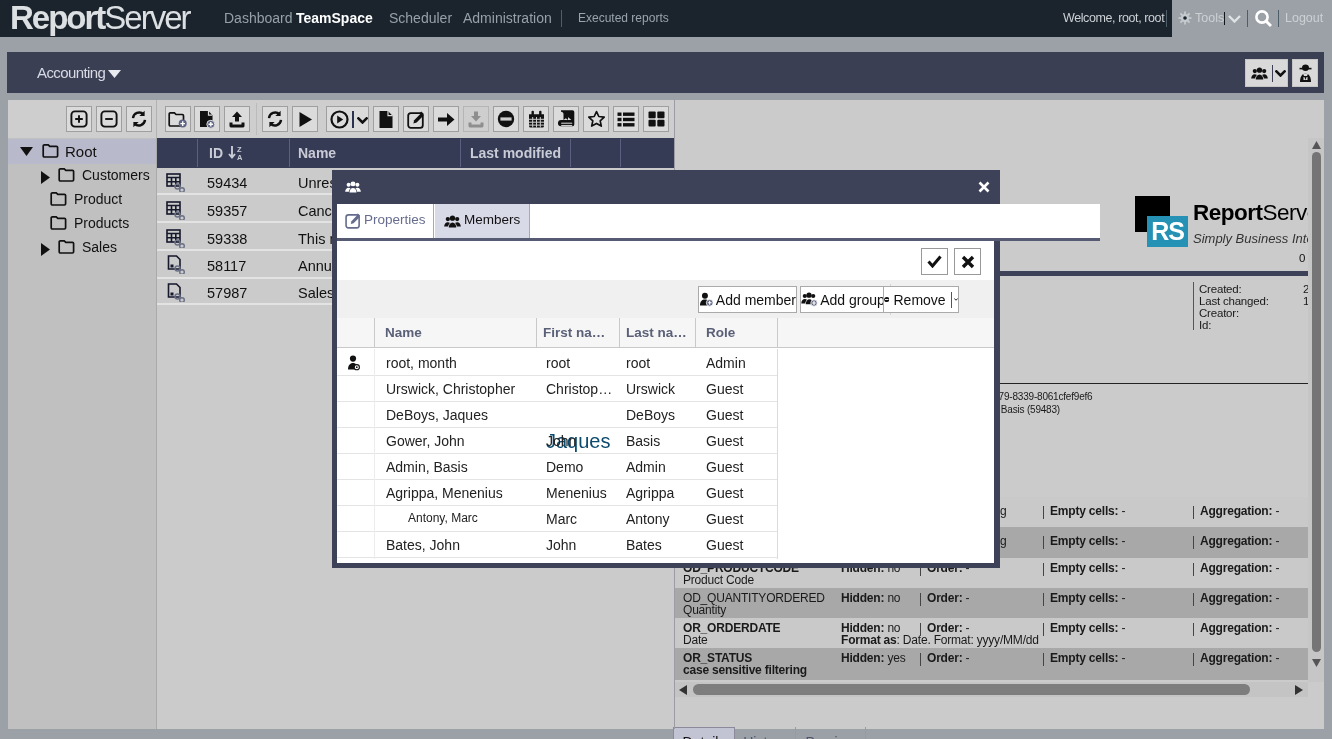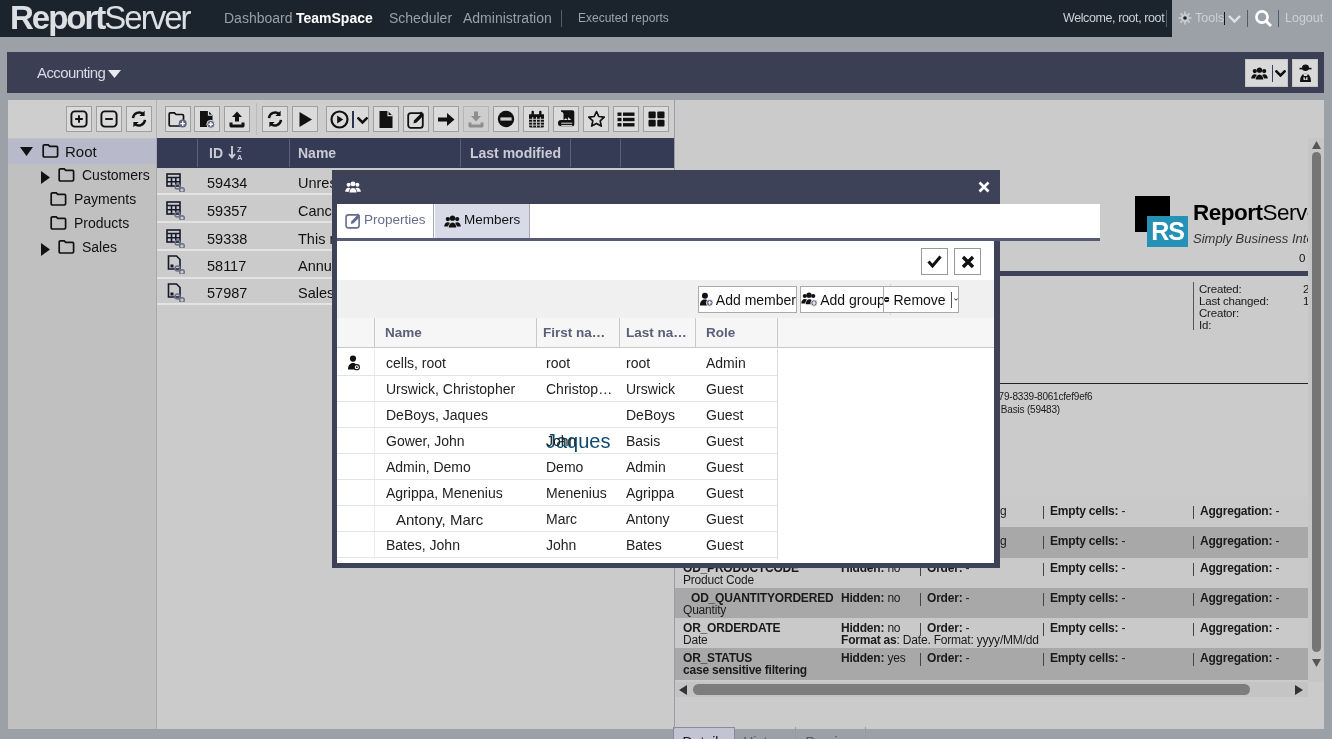--- a/index.html
+++ b/index.html
@@ -239,21 +239,21 @@
   <svg class="abs" style="left:33px;top:33px" width="9" height="13" viewBox="0 0 9 13">
       <path d="M0 0l9 6.5L0 13z" fill="#111"></path>
     </svg>
   <svg class="abs" style="left:50px;top:29px" width="17" height="15" viewBox="0 0 17 15">
       <path d="M1.2 12.8V3c0-.7.5-1.2 1.2-1.2h3.8L7.8 3.4h6.6c.7 0 1.2.5 1.2 1.2v8.2c0 .7-.5 1.2-1.2 1.2H2.4c-.7 0-1.2-.5-1.2-1.2z" fill="none" stroke="#111" stroke-width="1.7"></path>
     </svg>
   <span class="abs" style="left:74px;top:29px;font-size:14px;color:#111">Customers</span>
   <svg class="abs" style="left:42px;top:53px" width="17" height="15" viewBox="0 0 17 15">
       <path d="M1.2 12.8V3c0-.7.5-1.2 1.2-1.2h3.8L7.8 3.4h6.6c.7 0 1.2.5 1.2 1.2v8.2c0 .7-.5 1.2-1.2 1.2H2.4c-.7 0-1.2-.5-1.2-1.2z" fill="none" stroke="#111" stroke-width="1.7"></path>
     </svg>
-  <span class="abs" style="left:66px;top:53px;font-size:14px;color:#111">Payments</span>
+  <span class="abs" style="left:66px;top:53px;font-size:14px;color:#111">Product</span>
   <svg class="abs" style="left:42px;top:77px" width="17" height="15" viewBox="0 0 17 15">
       <path d="M1.2 12.8V3c0-.7.5-1.2 1.2-1.2h3.8L7.8 3.4h6.6c.7 0 1.2.5 1.2 1.2v8.2c0 .7-.5 1.2-1.2 1.2H2.4c-.7 0-1.2-.5-1.2-1.2z" fill="none" stroke="#111" stroke-width="1.7"></path>
     </svg>
   <span class="abs" style="left:66px;top:77px;font-size:14px;color:#111">Products</span>
   <svg class="abs" style="left:33px;top:105px" width="9" height="13" viewBox="0 0 9 13">
       <path d="M0 0l9 6.5L0 13z" fill="#111"></path>
     </svg>
   <svg class="abs" style="left:50px;top:101px" width="17" height="15" viewBox="0 0 17 15">
       <path d="M1.2 12.8V3c0-.7.5-1.2 1.2-1.2h3.8L7.8 3.4h6.6c.7 0 1.2.5 1.2 1.2v8.2c0 .7-.5 1.2-1.2 1.2H2.4c-.7 0-1.2-.5-1.2-1.2z" fill="none" stroke="#111" stroke-width="1.7"></path>
     </svg>
@@ -390,21 +390,21 @@
       <span class="cell" style="left:7px;top:0"><b>Order:</b> -</span>
     </div>
   <div class="abs" style="left:368px;top:461px;height:14px">
       <span class="vbar" style="left:0"></span>
       <span class="cell" style="left:7px;top:0"><b>Empty cells:</b> -</span>
     </div>
   <div class="abs" style="left:518px;top:461px;height:14px">
       <span class="vbar" style="left:0"></span>
       <span class="cell" style="left:7px;top:0"><b>Aggregation:</b> -</span>
     </div>
-  <span class="cell" style="left:16px;top:491px;font-weight:bold">OD_QUANTITYORDERED</span>
+  <span class="cell" style="left:8px;top:491px;font-weight:normal">OD_QUANTITYORDERED</span>
   <span class="cell" style="left:8px;top:503px">Quantity</span>
   <span class="cell" style="left:166px;top:491px"><b>Hidden:</b> no</span>
   <div class="abs" style="left:245px;top:491px;height:14px">
       <span class="vbar" style="left:0"></span>
       <span class="cell" style="left:7px;top:0"><b>Order:</b> -</span>
     </div>
   <div class="abs" style="left:368px;top:491px;height:14px">
       <span class="vbar" style="left:0"></span>
       <span class="cell" style="left:7px;top:0"><b>Empty cells:</b> -</span>
     </div>
@@ -575,45 +575,45 @@
   <div class="abs" style="left:337px;top:506px;width:440px;height:26px;border-bottom:1px solid #e4e4e4"></div>
   <div class="abs" style="left:337px;top:532px;width:440px;height:26px;border-bottom:1px solid #e4e4e4"></div>
   <div class="abs" style="left:374px;top:349px;width:1px;height:210px;background:#ececec"></div>
   <div class="abs" style="left:777px;top:349px;width:1px;height:210px;background:#dcdcdc"></div>
   <svg class="abs" style="left:347px;top:355px" width="13" height="16" viewBox="0 0 13 16">
       <circle cx="6" cy="3.6" r="3.1" fill="#111"></circle>
       <path d="M1 14.5c0-4.2 2.1-6.5 5-6.5s5 2.3 5 6.5z" fill="#111"></path>
       <circle cx="9.8" cy="12.2" r="2.6" fill="#fff" stroke="#111" stroke-width="1.1"></circle>
       <circle cx="9.8" cy="12.2" r="0.9" fill="#111"></circle>
     </svg>
-  <span class="abs" style="left:386px;top:355px;font-size:14px;color:#222">cells, root</span>
+  <span class="abs" style="left:386px;top:355px;font-size:14px;color:#222">root, month</span>
     <span class="abs" style="left:546px;top:355px;font-size:14px;color:#222">root</span>
     <span class="abs" style="left:626px;top:355px;font-size:14px;color:#222">root</span>
     <span class="abs" style="left:706px;top:355px;font-size:14px;color:#222">Admin</span>
   <span class="abs" style="left:386px;top:381px;font-size:14px;color:#222">Urswick, Christopher</span>
     <span class="abs" style="left:546px;top:381px;font-size:14px;color:#222">Christop…</span>
     <span class="abs" style="left:626px;top:381px;font-size:14px;color:#222">Urswick</span>
     <span class="abs" style="left:706px;top:381px;font-size:14px;color:#222">Guest</span>
   <span class="abs" style="left:386px;top:407px;font-size:14px;color:#222">DeBoys, Jaques</span>
     <span class="abs" style="left:546px;top:430px;font-size:20px;color:#0c4a6e">Jaques</span>
     <span class="abs" style="left:626px;top:407px;font-size:14px;color:#222">DeBoys</span>
     <span class="abs" style="left:706px;top:407px;font-size:14px;color:#222">Guest</span>
   <span class="abs" style="left:386px;top:433px;font-size:14px;color:#222">Gower, John</span>
     <span class="abs" style="left:546px;top:433px;font-size:14px;color:#222">John</span>
     <span class="abs" style="left:626px;top:433px;font-size:14px;color:#222">Basis</span>
     <span class="abs" style="left:706px;top:433px;font-size:14px;color:#222">Guest</span>
-  <span class="abs" style="left:386px;top:459px;font-size:14px;color:#222">Admin, Demo</span>
+  <span class="abs" style="left:386px;top:459px;font-size:14px;color:#222">Admin, Basis</span>
     <span class="abs" style="left:546px;top:459px;font-size:14px;color:#222">Demo</span>
     <span class="abs" style="left:626px;top:459px;font-size:14px;color:#222">Admin</span>
     <span class="abs" style="left:706px;top:459px;font-size:14px;color:#222">Guest</span>
   <span class="abs" style="left:386px;top:485px;font-size:14px;color:#222">Agrippa, Menenius</span>
     <span class="abs" style="left:546px;top:485px;font-size:14px;color:#222">Menenius</span>
     <span class="abs" style="left:626px;top:485px;font-size:14px;color:#222">Agrippa</span>
     <span class="abs" style="left:706px;top:485px;font-size:14px;color:#222">Guest</span>
-  <span class="abs" style="left:396px;top:511px;font-size:15px;color:#222">Antony, Marc</span>
+  <span class="abs" style="left:408px;top:511px;font-size:12px;color:#222">Antony, Marc</span>
     <span class="abs" style="left:546px;top:511px;font-size:14px;color:#222">Marc</span>
     <span class="abs" style="left:626px;top:511px;font-size:14px;color:#222">Antony</span>
     <span class="abs" style="left:706px;top:511px;font-size:14px;color:#222">Guest</span>
   <span class="abs" style="left:386px;top:537px;font-size:14px;color:#222">Bates, John</span>
     <span class="abs" style="left:546px;top:537px;font-size:14px;color:#222">John</span>
     <span class="abs" style="left:626px;top:537px;font-size:14px;color:#222">Bates</span>
     <span class="abs" style="left:706px;top:537px;font-size:14px;color:#222">Guest</span>
 </div>
 
 </body></html>

